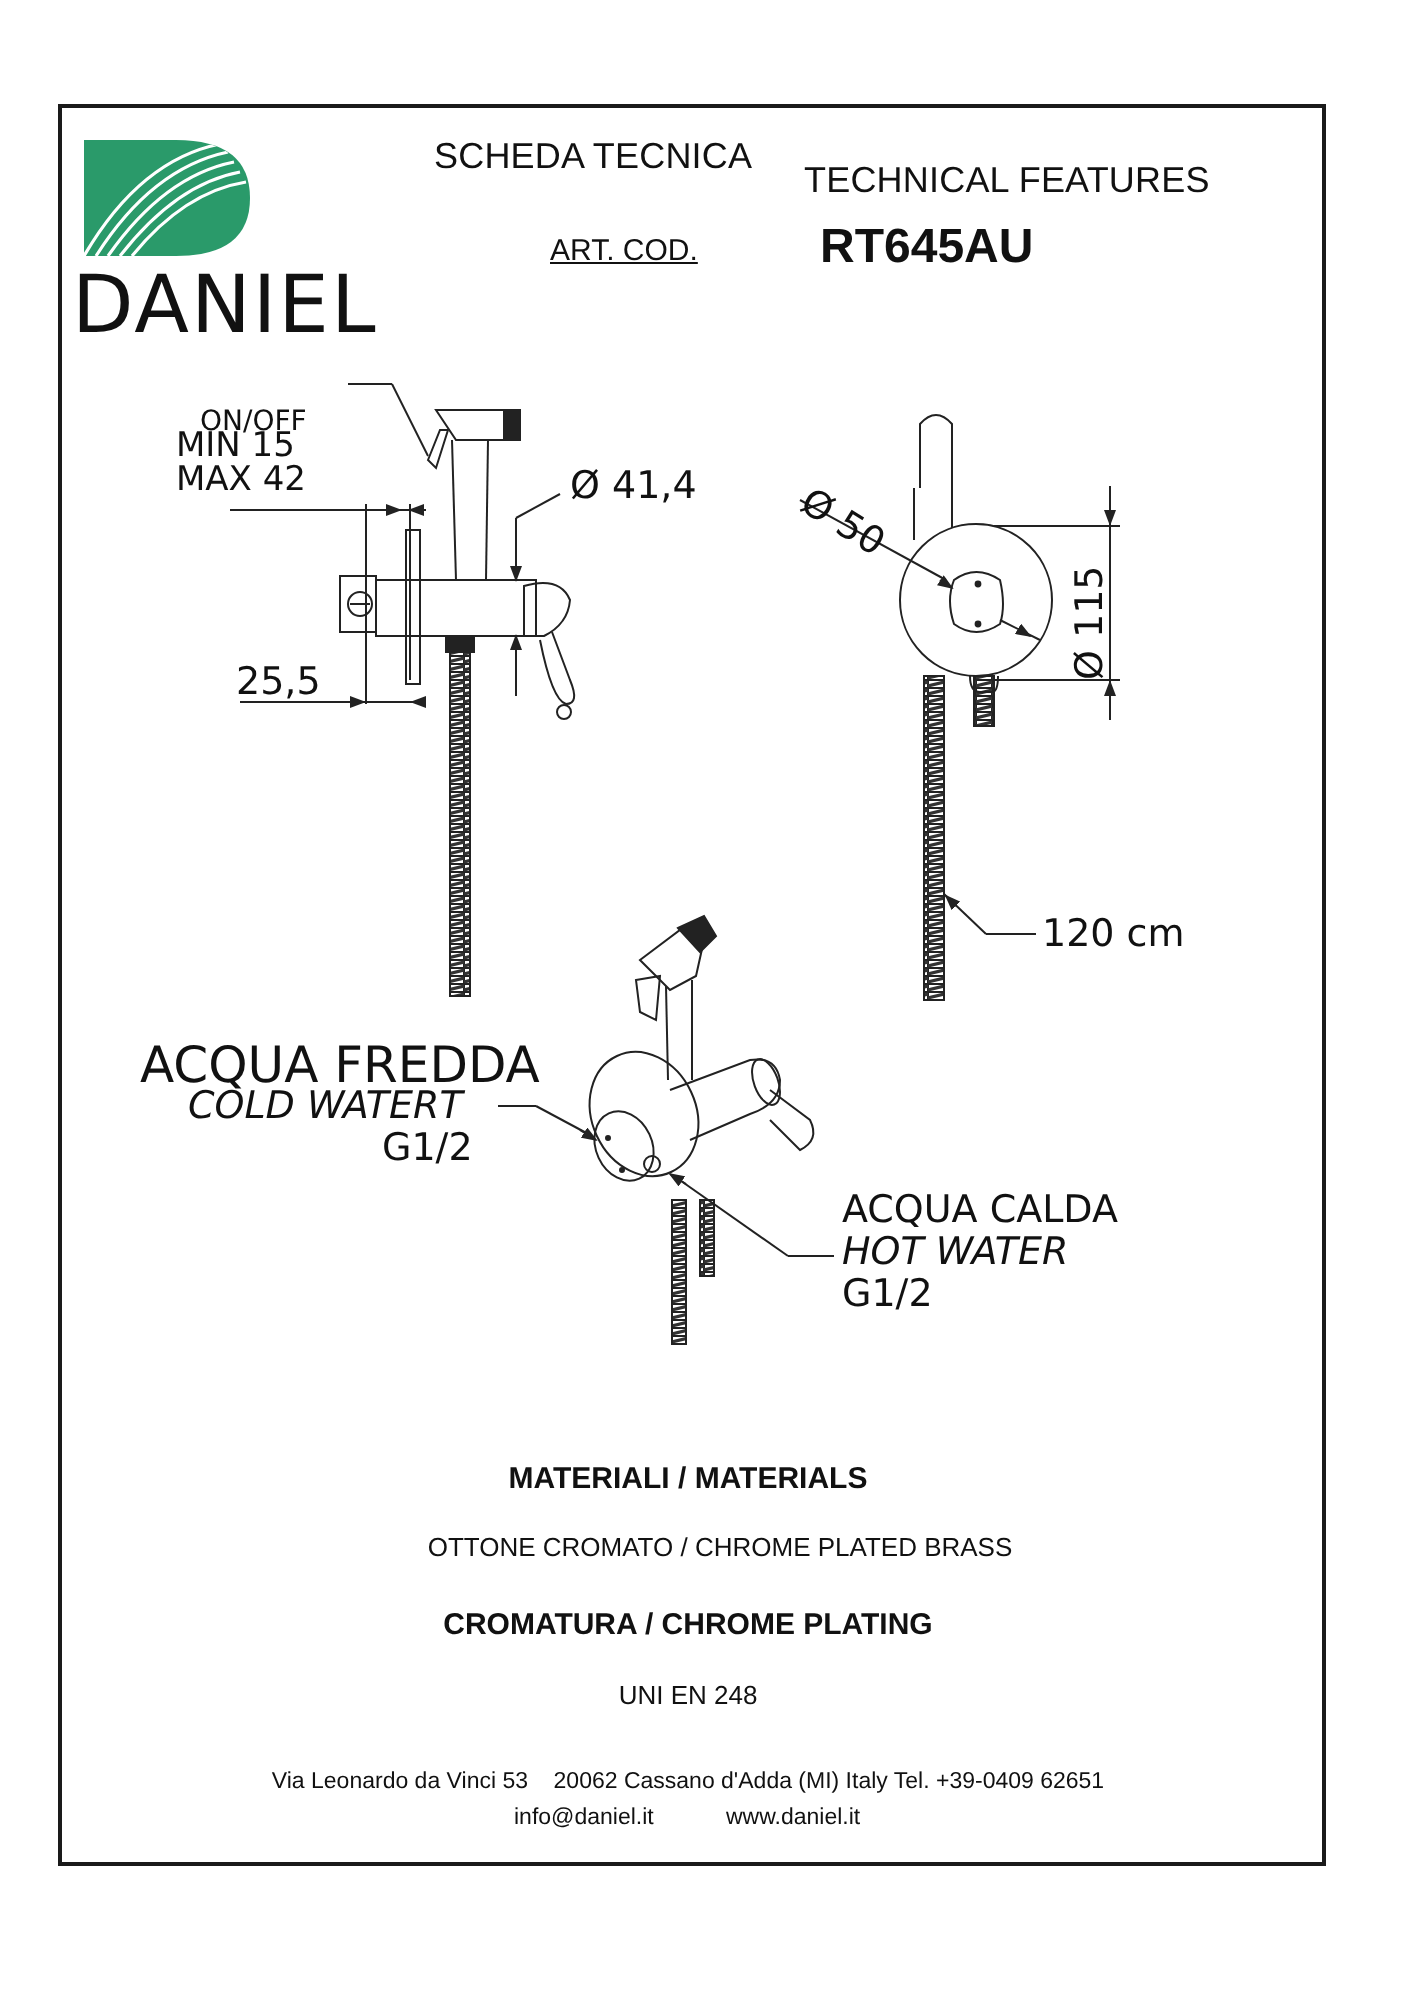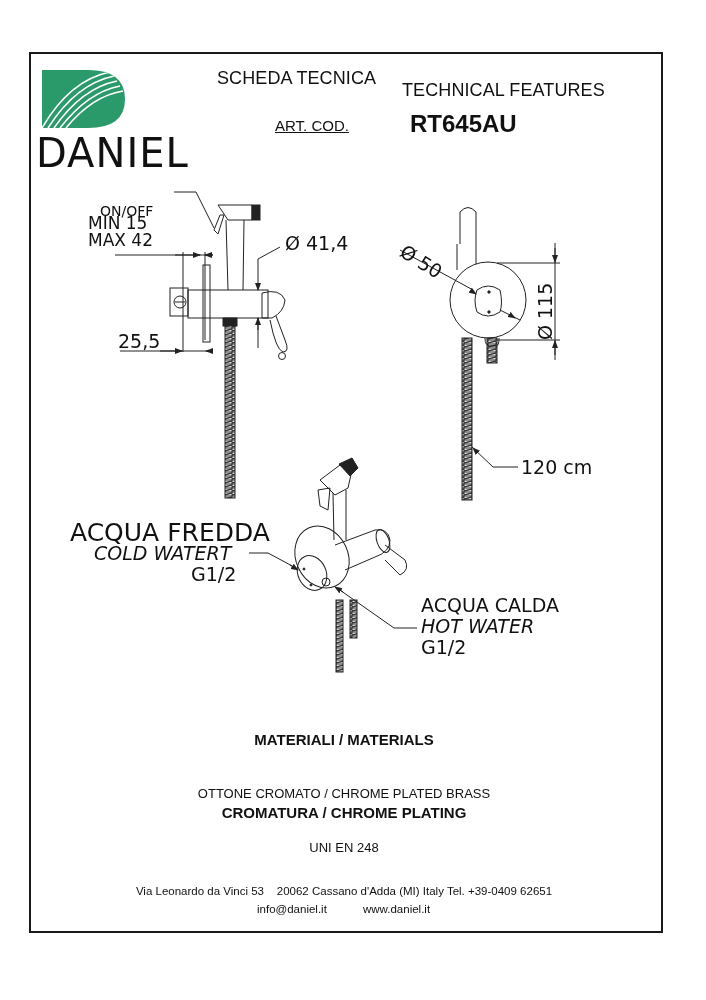--- a/index.html
+++ b/index.html
@@ -165,19 +165,19 @@
 
 <div class="abs cad" style="left:70px; top:522px; font-size:25px; line-height:21px;">ACQUA FREDDA</div>
 <div class="abs cad" style="left:94px; top:543px; font-size:19px; line-height:21px; font-style:italic;">COLD WATERT</div>
 <div class="abs cad" style="left:191px; top:564px; font-size:19px; line-height:21px;">G1/2</div>
 
 <div class="abs cad" style="left:421px; top:595px; font-size:19px; line-height:21px;">ACQUA CALDA</div>
 <div class="abs cad" style="left:421px; top:616px; font-size:19px; line-height:21px; font-style:italic;">HOT WATER</div>
 <div class="abs cad" style="left:421px; top:637px; font-size:19px; line-height:21px;">G1/2</div>
 
 <div class="abs center hdr-bold" style="top:731px;">MATERIALI / MATERIALS</div>
-<div class="abs center txt-norm" style="top:786px;">OTTONE CROMATO  / CHROME PLATED BRASS</div>
+<div class="abs center txt-norm" style="top:766px;margin-left:16px;">OTTONE CROMATO  / CHROME PLATED BRASS</div>
 <div class="abs center hdr-bold" style="top:804px;">CROMATURA / CHROME PLATING</div>
 <div class="abs center txt-norm" style="top:840px;">UNI EN 248</div>
 
 <div class="abs center footer" style="top:885px; white-space:pre;">Via Leonardo da Vinci 53    20062 Cassano d'Adda (MI) Italy Tel. +39-0409 62651</div>
 <div class="abs footer" style="left:257px; top:903px;">info@daniel.it</div>
 <div class="abs footer" style="left:363px; top:903px;">www.daniel.it</div>
 
 </body></html>

